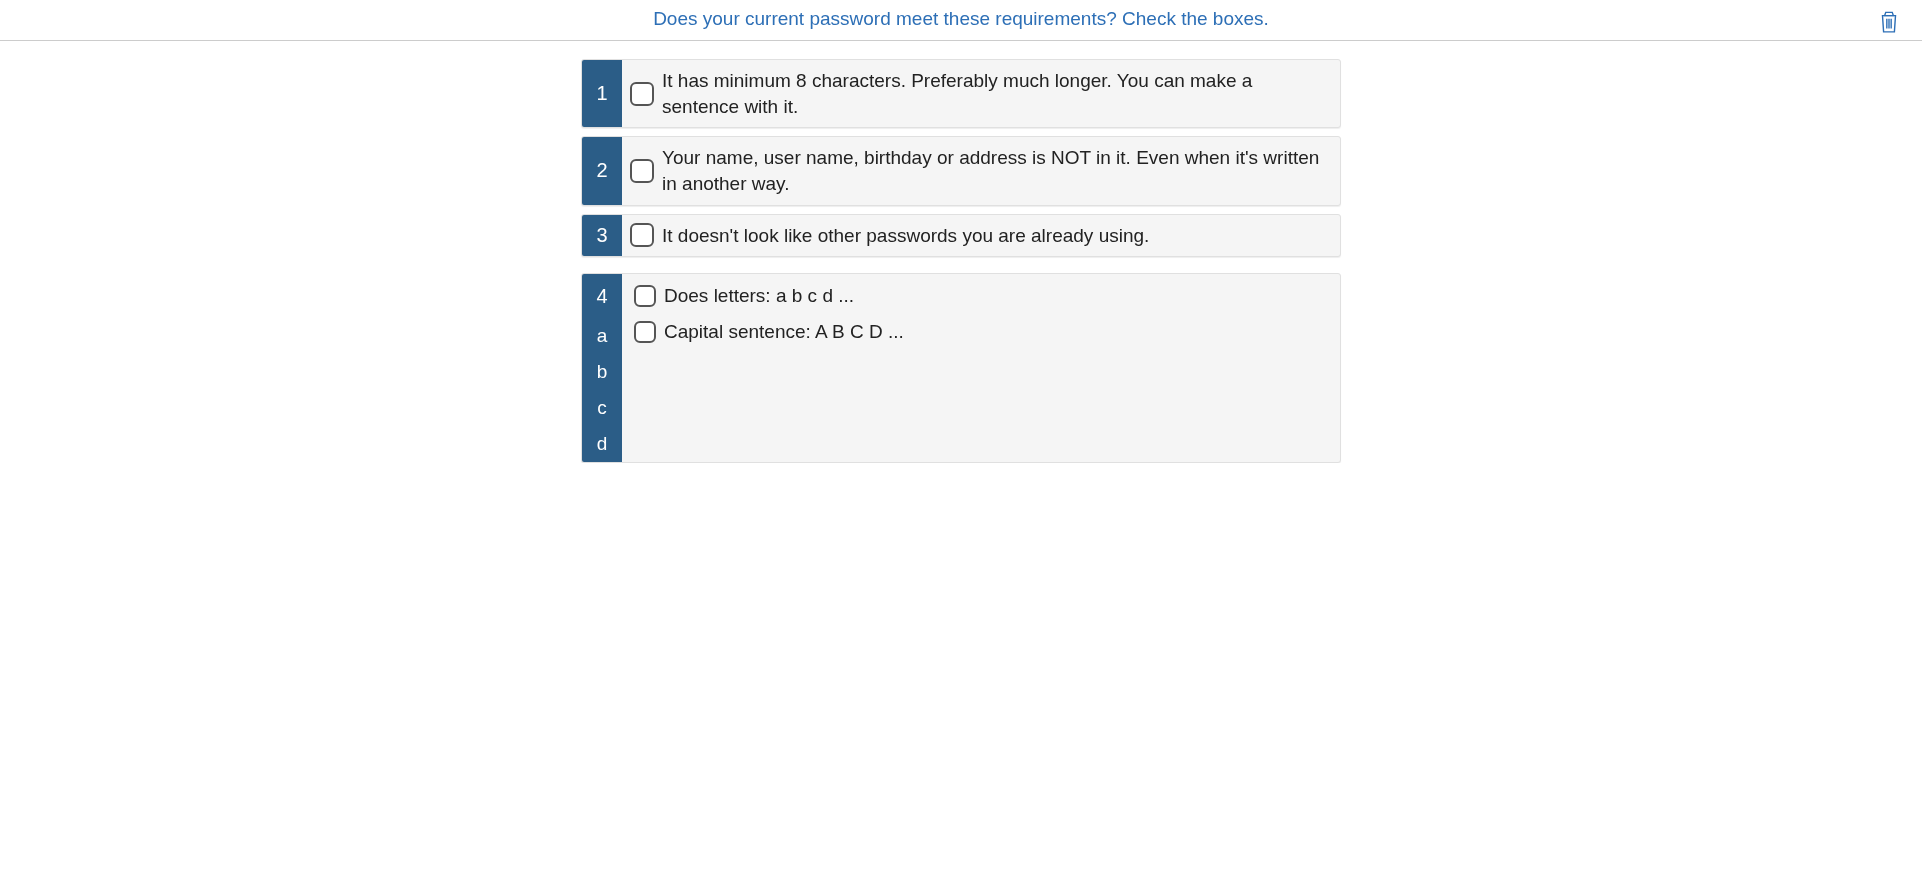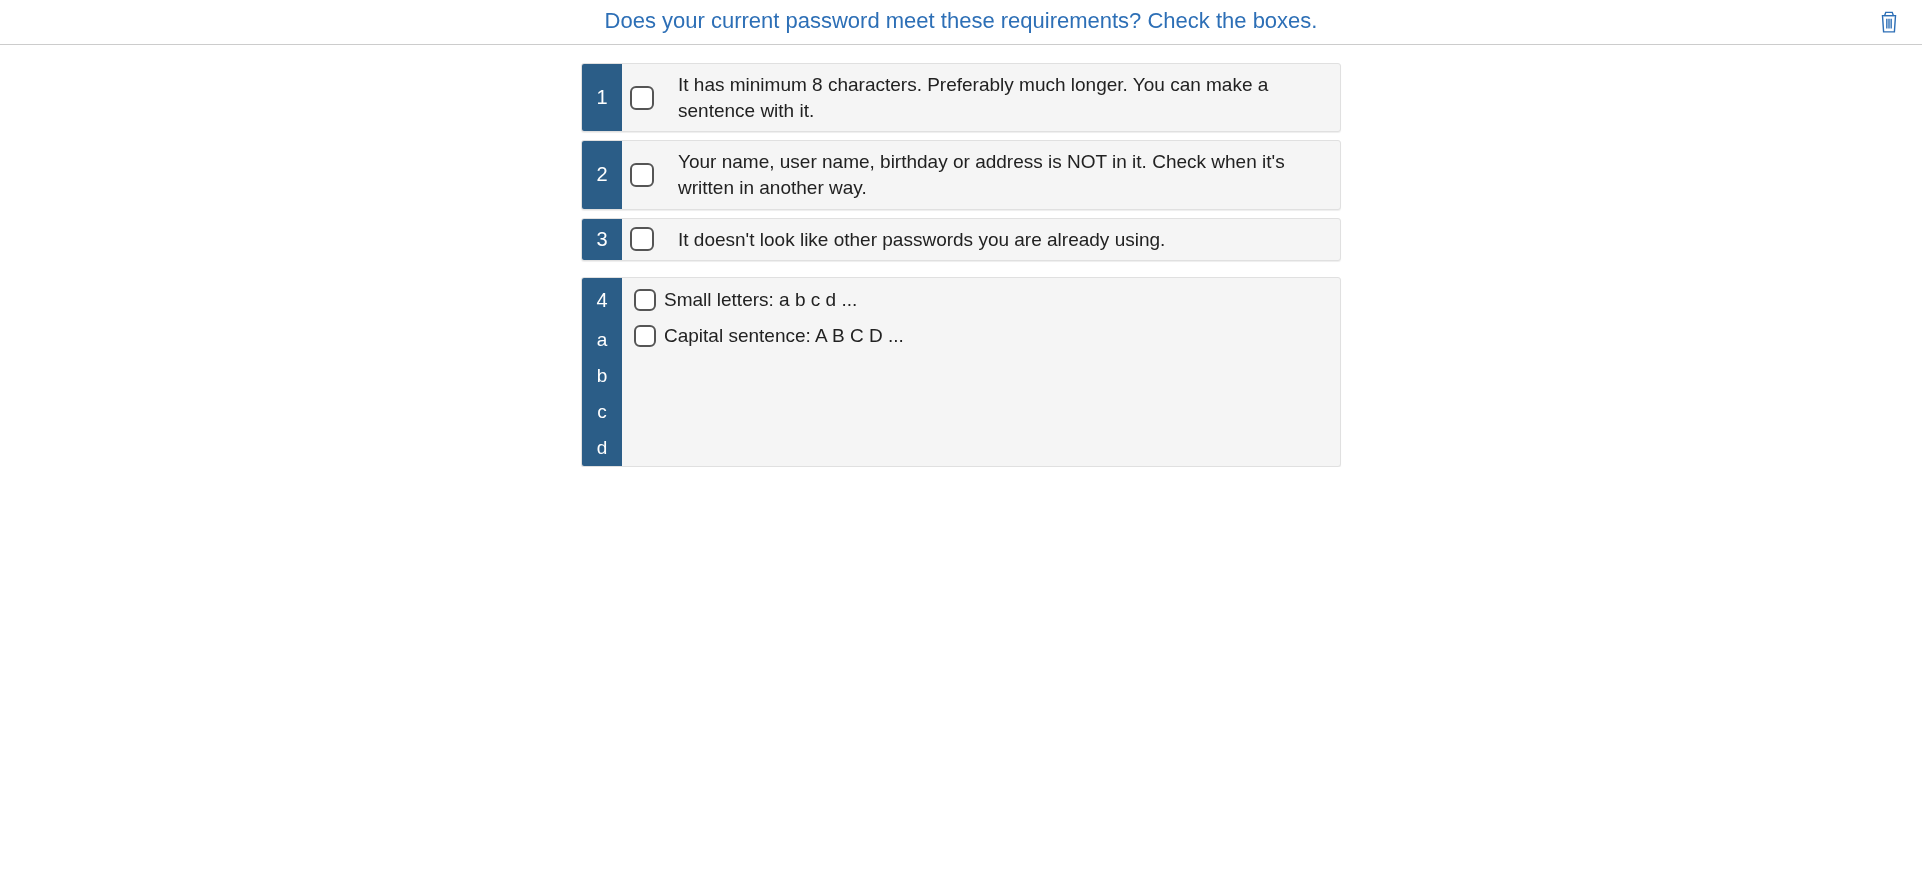--- a/index.html
+++ b/index.html
@@ -12,21 +12,21 @@
     .header {
       display: flex;
       align-items: center;
       justify-content: center;
       border-bottom: 1px solid #ccc;
       position: relative;
       padding: 8px 0 10px 0;
     }
     .header-title {
       color: #2d6fb6;
-      font-size: 22px;
+      font-size: 19px;
       font-weight: 400;
       text-align: center;
     }
     .trash-btn {
       position: absolute;
       right: 18px;
       top: 6px;
       width: 30px;
       height: 30px;
       color: #2d6fb6;
@@ -55,21 +55,21 @@
       display: flex;
       align-items: center;
       justify-content: center;
       font-size: 20px;
       flex-shrink: 0;
     }
     .card-body {
       display: flex;
       align-items: center;
       padding: 8px 12px 8px 8px;
-      gap: 24px;
+      gap: 8px;
       flex: 1;
     }
     .checkbox {
       width: 24px;
       height: 24px;
       border: 2px solid #555;
       border-radius: 6px;
       background: #fff;
       flex-shrink: 0;
       cursor: pointer;
@@ -154,21 +154,21 @@
     <div class="card-body">
       <div class="checkbox"></div>
       <div class="card-text">It has minimum 8 characters. Preferably much longer. You can make a sentence with it.</div>
     </div>
   </div>
 
   <div class="card">
     <div class="card-num">2</div>
     <div class="card-body">
       <div class="checkbox"></div>
-      <div class="card-text">Your name, user name, birthday or address is NOT in it. Check when it's written in another way.</div>
+      <div class="card-text">Your name, user name, birthday or address is NOT in it. Even when it's written in another way.</div>
     </div>
   </div>
 
   <div class="card">
     <div class="card-num">3</div>
     <div class="card-body">
       <div class="checkbox"></div>
       <div class="card-text">It doesn't look like other passwords you are already using.</div>
     </div>
   </div>
@@ -177,21 +177,21 @@
     <div class="group-left">
       <div class="group-left-num">4</div>
       <div class="group-left-letter">a</div>
       <div class="group-left-letter">b</div>
       <div class="group-left-letter">c</div>
       <div class="group-left-letter">d</div>
     </div>
     <div class="group-right">
       <div class="sub-row">
         <div class="checkbox"></div>
-        <div class="card-text">Small letters: a b c d ...</div>
+        <div class="card-text">Does letters: a b c d ...</div>
       </div>
       <div class="sub-row">
         <div class="checkbox"></div>
         <div class="card-text">Capital sentence: A B C D ...</div>
       </div>
     </div>
   </div>
 
 </div>
 

